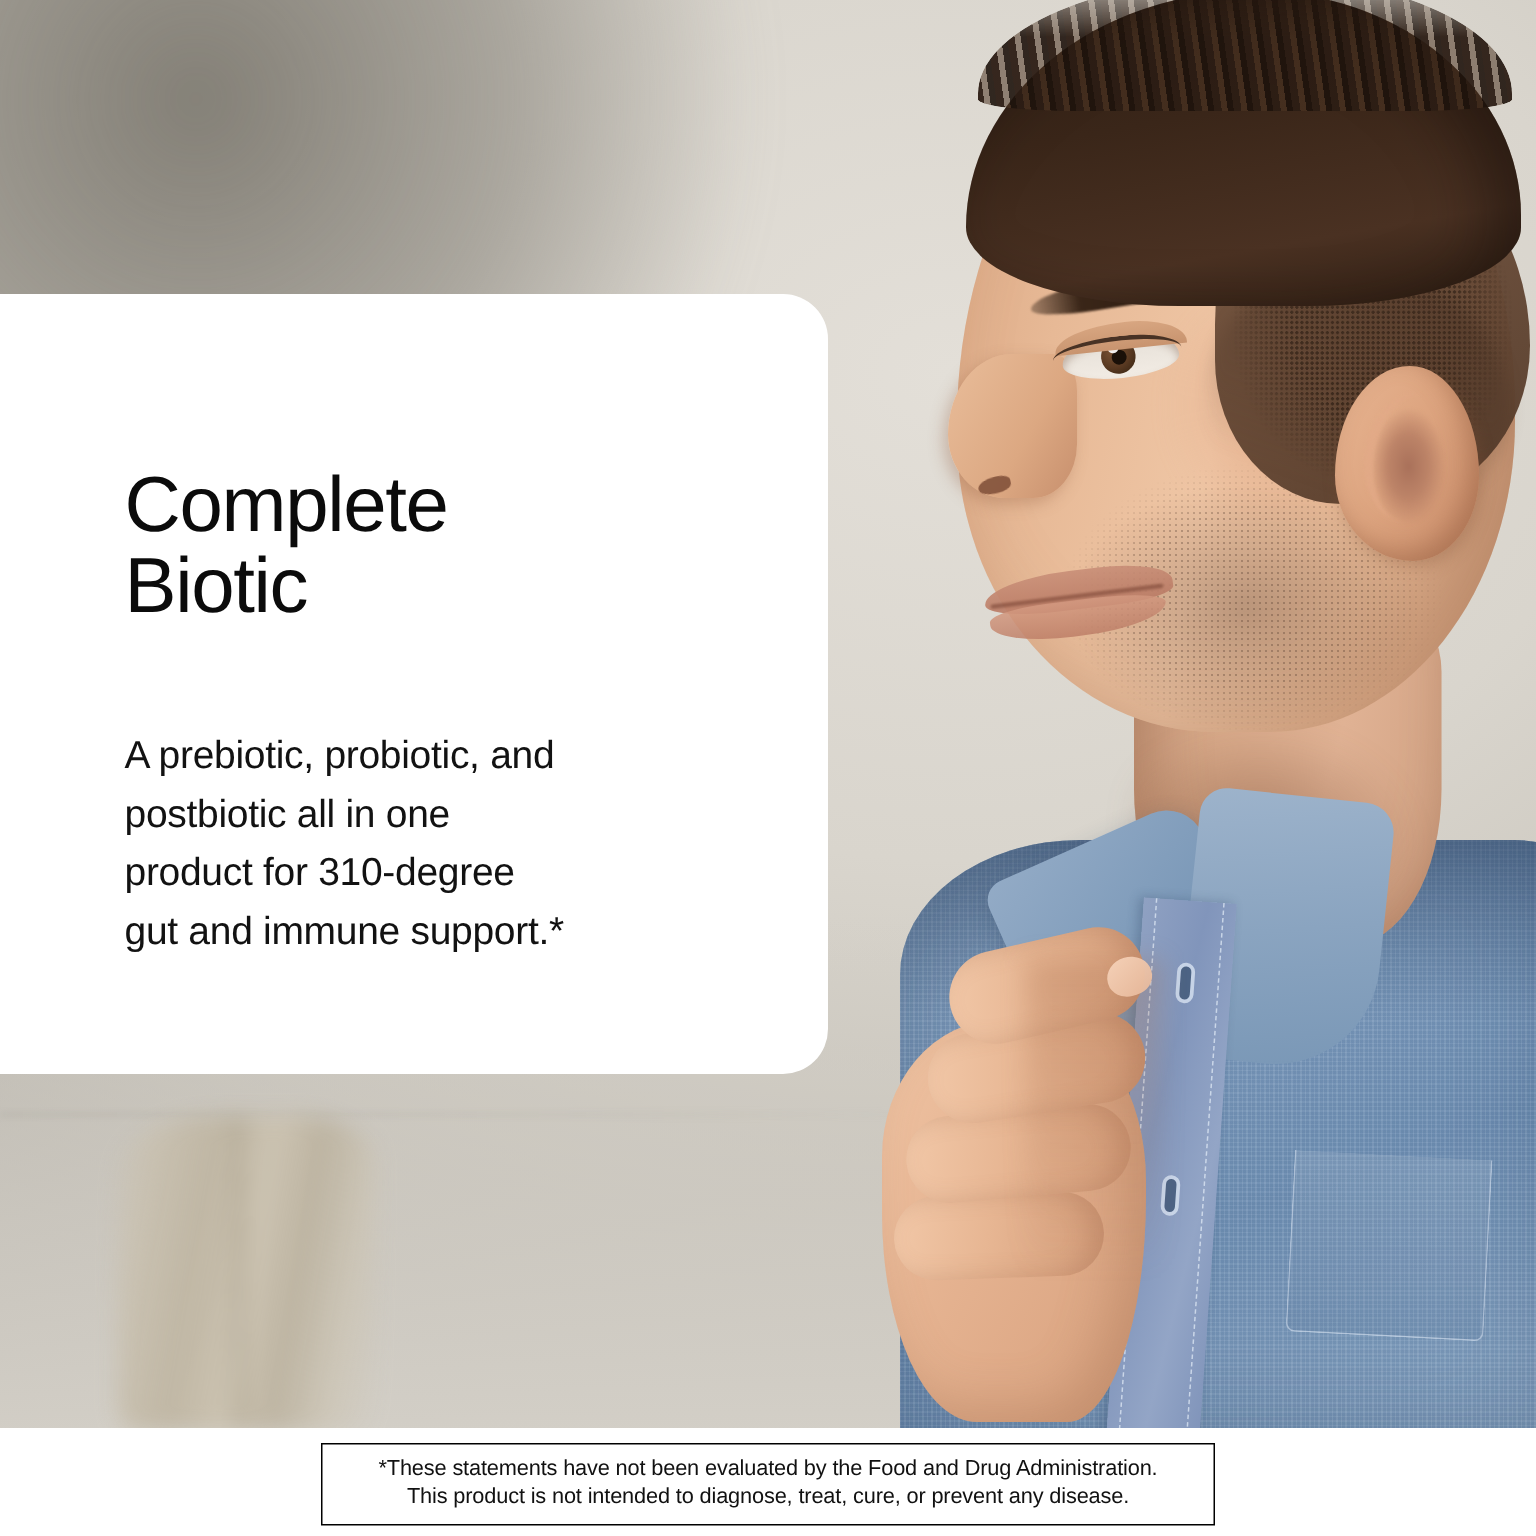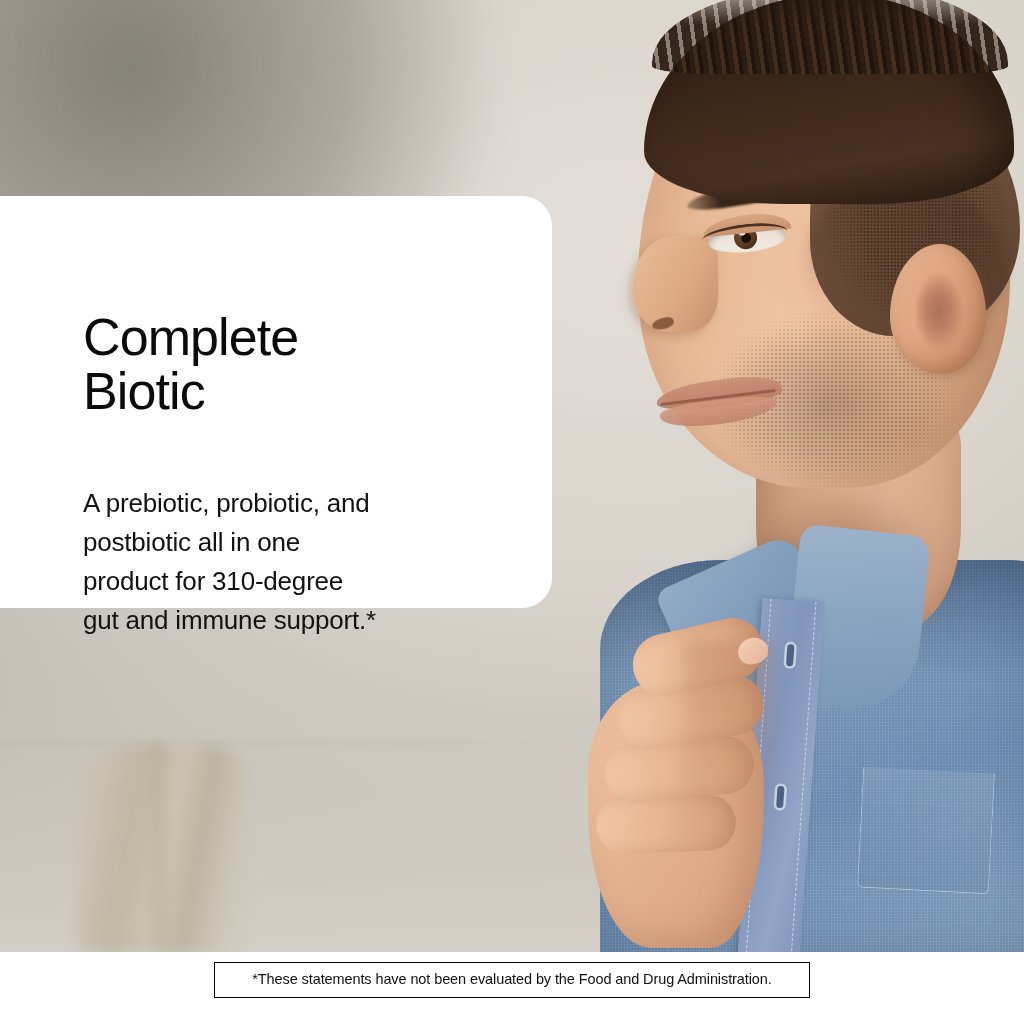--- a/index.html
+++ b/index.html
@@ -452,21 +452,21 @@
     background: linear-gradient(150deg, #f6d3ba, #e7b89a);
     border-radius: 50% 50% 46% 46%;
     transform: rotate(-16deg);
     opacity: .95;
   }
 
   
   .card {
     position: absolute;
     left: 0; top: 196px;
-    width: 552px; height: 412px;
+    width: 552px; height: 520px;
     background: #ffffff;
     border-radius: 0 30px 30px 0;
   }
   .card-inner {
     position: absolute;
     left: 83px; top: 114px;
     width: 410px;
   }
   .headline {
     margin: 0;
@@ -598,16 +598,17 @@
       <p class="subcopy">A prebiotic, probiotic, and
 postbiotic all in one
 product for 310-degree
 gut and immune support.*</p>
     </div>
   </div>
 
   <div class="footer">
     <div class="disclaimer-box">
       <div class="disclaimer-line">*These statements have not been evaluated by the Food and Drug Administration.</div>
+      <div class="disclaimer-line">This product is not intended to diagnose, treat, cure, or prevent any disease.</div>
     </div>
   </div>
 
 </div>
 
 </body></html>

